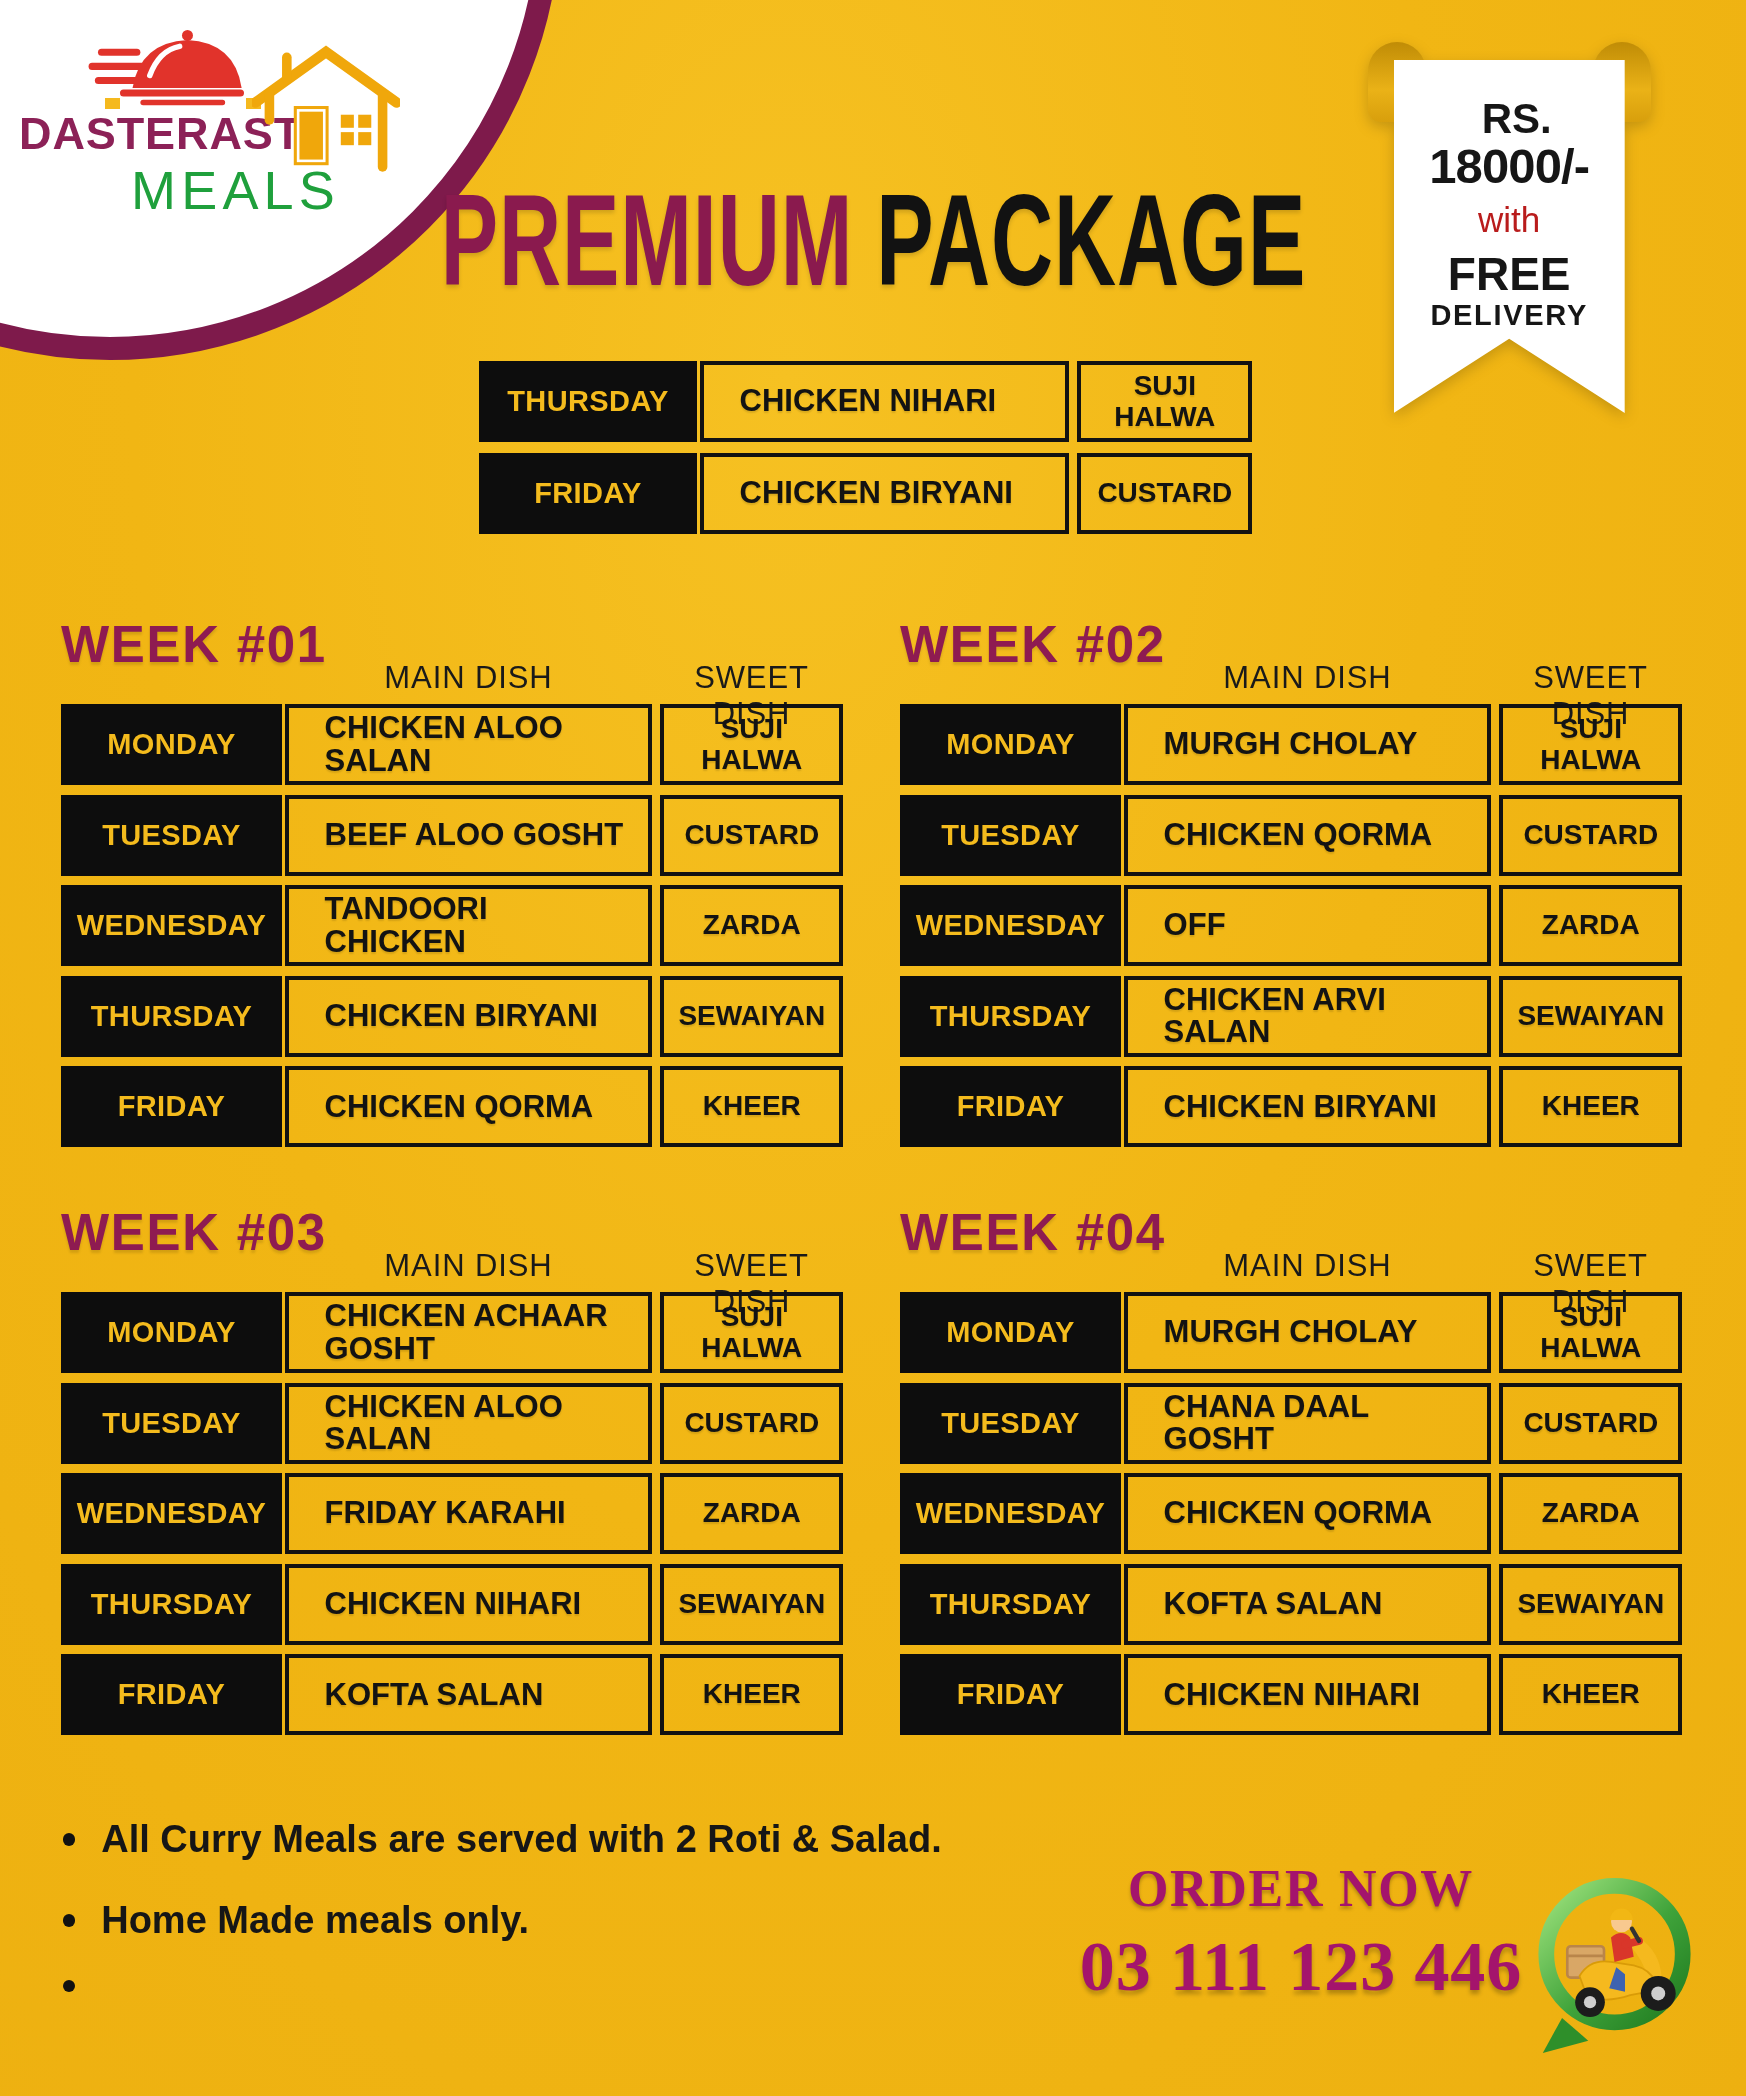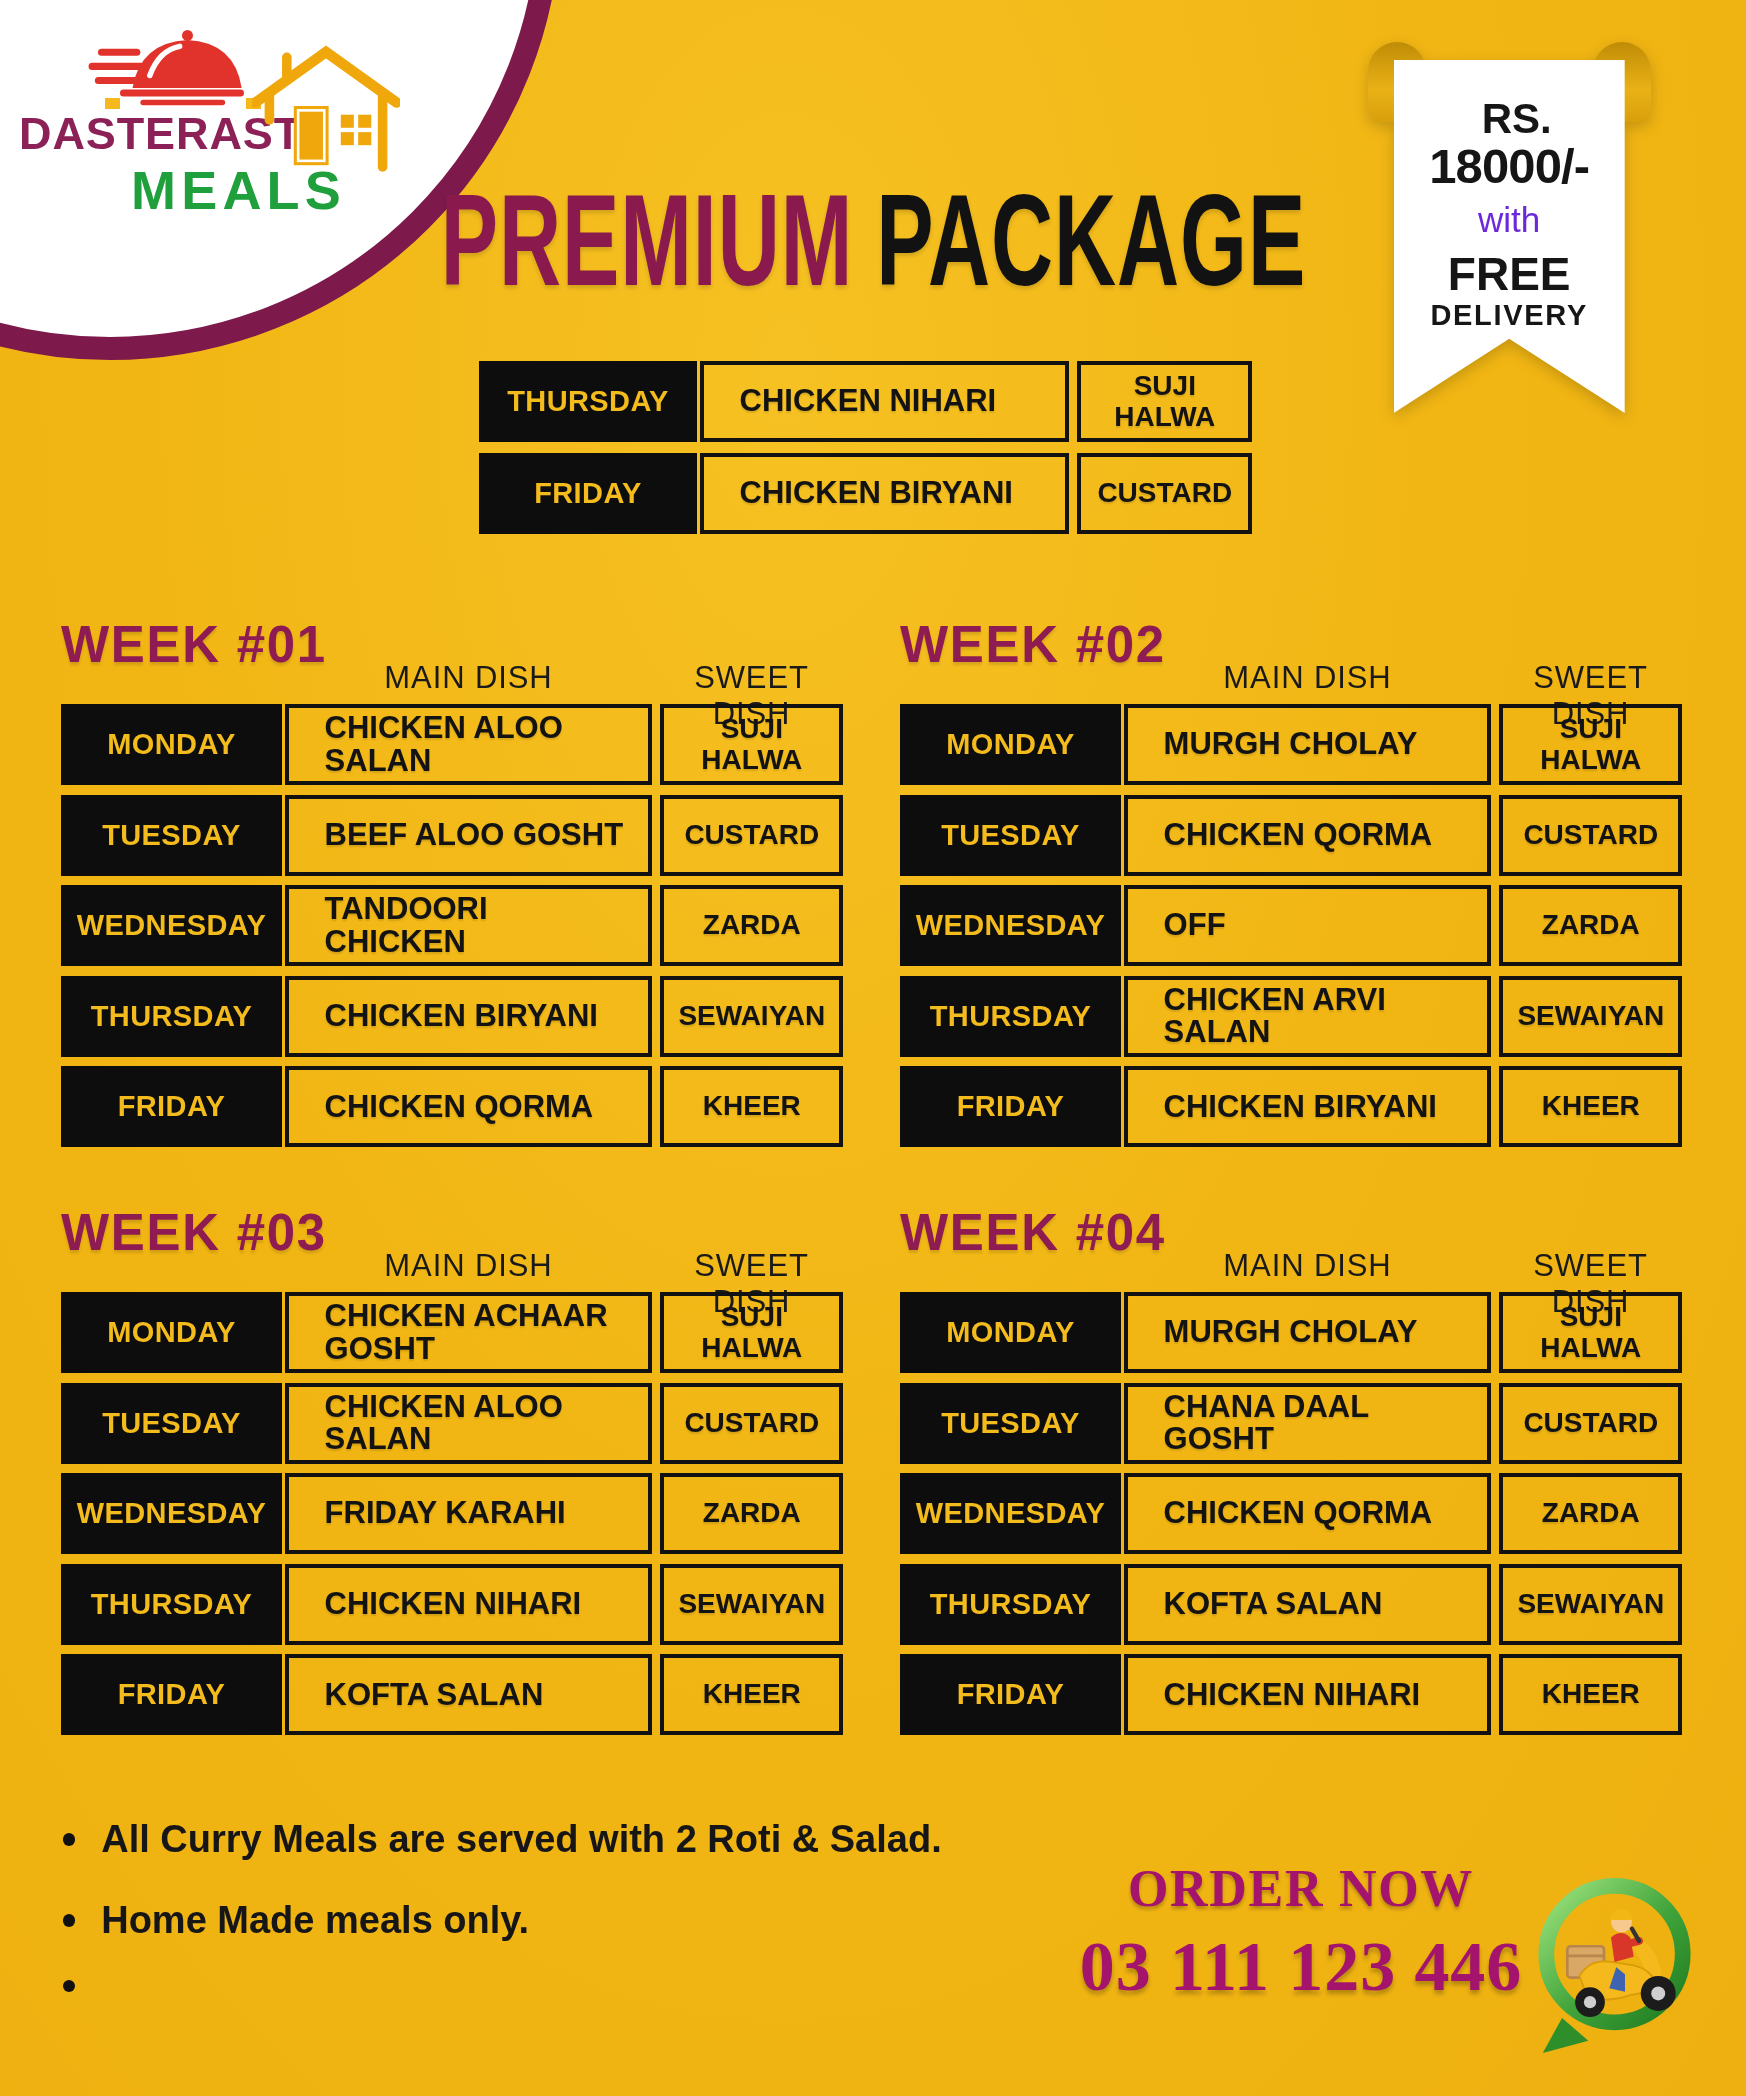--- a/index.html
+++ b/index.html
@@ -16,21 +16,21 @@
   .logo-content{position:absolute;left:0;top:0;width:454px;height:323px;z-index:2;}
   .cloche-icon{position:absolute;left:87px;top:26px;width:157px;height:80px;}
   .brand-line1{
     position:absolute;left:19px;top:108px;font-size:45px;font-weight:bold;
     color:#8C2157;letter-spacing:0.9px;white-space:nowrap;
   }
   .brand-dot{position:absolute;width:15px;height:10.5px;background:#F5B91E;top:98px;}
   .brand-dot.d1{left:105px;}
   .brand-dot.d2{left:246px;}
   .brand-line2{
-    position:absolute;left:131px;top:159px;font-size:54px;font-weight:bold;
+    position:absolute;left:131px;top:159px;font-size:54px;font-weight:normal;
     color:#1FA03C;letter-spacing:5.2px;white-space:nowrap;
   }
   .house-icon{position:absolute;left:252px;top:45px;width:148px;height:129px;}
   
   .title{
     position:absolute;left:0;top:166px;width:1747px;text-align:center;z-index:2;
     transform:scaleY(1.5);transform-origin:top center;white-space:nowrap;
   }
   .title span{
     font-size:86px;font-weight:bold;letter-spacing:0.9px;
@@ -43,21 +43,21 @@
   .curl{position:absolute;top:5.2px;width:58px;height:80px;background:linear-gradient(180deg,#c08c06 0%,#eab217 60%,#d89f0c 100%);border-radius:35px 35px 15.7px 15.7px;}
   .curl.left{left:-10.5px;}
   .curl.right{right:-10.5px;}
   .banner{
     position:absolute;left:15.7px;top:23px;width:231px;height:353px;background:#ffffff;
     clip-path:polygon(0 0,100% 0,100% 100%,50% 79%,0 100%);
     text-align:center;box-sizing:border-box;padding-top:37px;color:#161616;
   }
   .banner .rs{font-size:42px;font-weight:bold;line-height:1.04;padding-left:15px;}
   .banner .amount{font-size:49px;font-weight:bold;line-height:1.05;letter-spacing:-0.9px;}
-  .banner .with{font-size:35px;font-weight:normal;color:#6d28d9;margin-top:8.7px;line-height:1.1;}
+  .banner .with{font-size:35px;font-weight:normal;color:#b91c1c;margin-top:8.7px;line-height:1.1;}
   .banner .free{font-size:46px;font-weight:bold;margin-top:10.5px;line-height:1.05;}
   .banner .delivery{font-size:29px;font-weight:bold;letter-spacing:1.7px;line-height:1.2;}
   
   .menu-table .row{display:flex;height:81px;margin-bottom:9.6px;}
   .cell{box-sizing:border-box;height:100%;display:flex;align-items:center;font-weight:bold;color:#131313;text-shadow:0 1.7px 1.7px rgba(0,0,0,0.12);}
   .cell.day{
     width:221px;background:#0D0D0D;border:4.4px solid #0D0D0D;color:#F4BB1D;
     justify-content:center;text-align:center;font-size:29px;letter-spacing:0.4px;
     margin-right:2.6px;text-shadow:none;
   }

